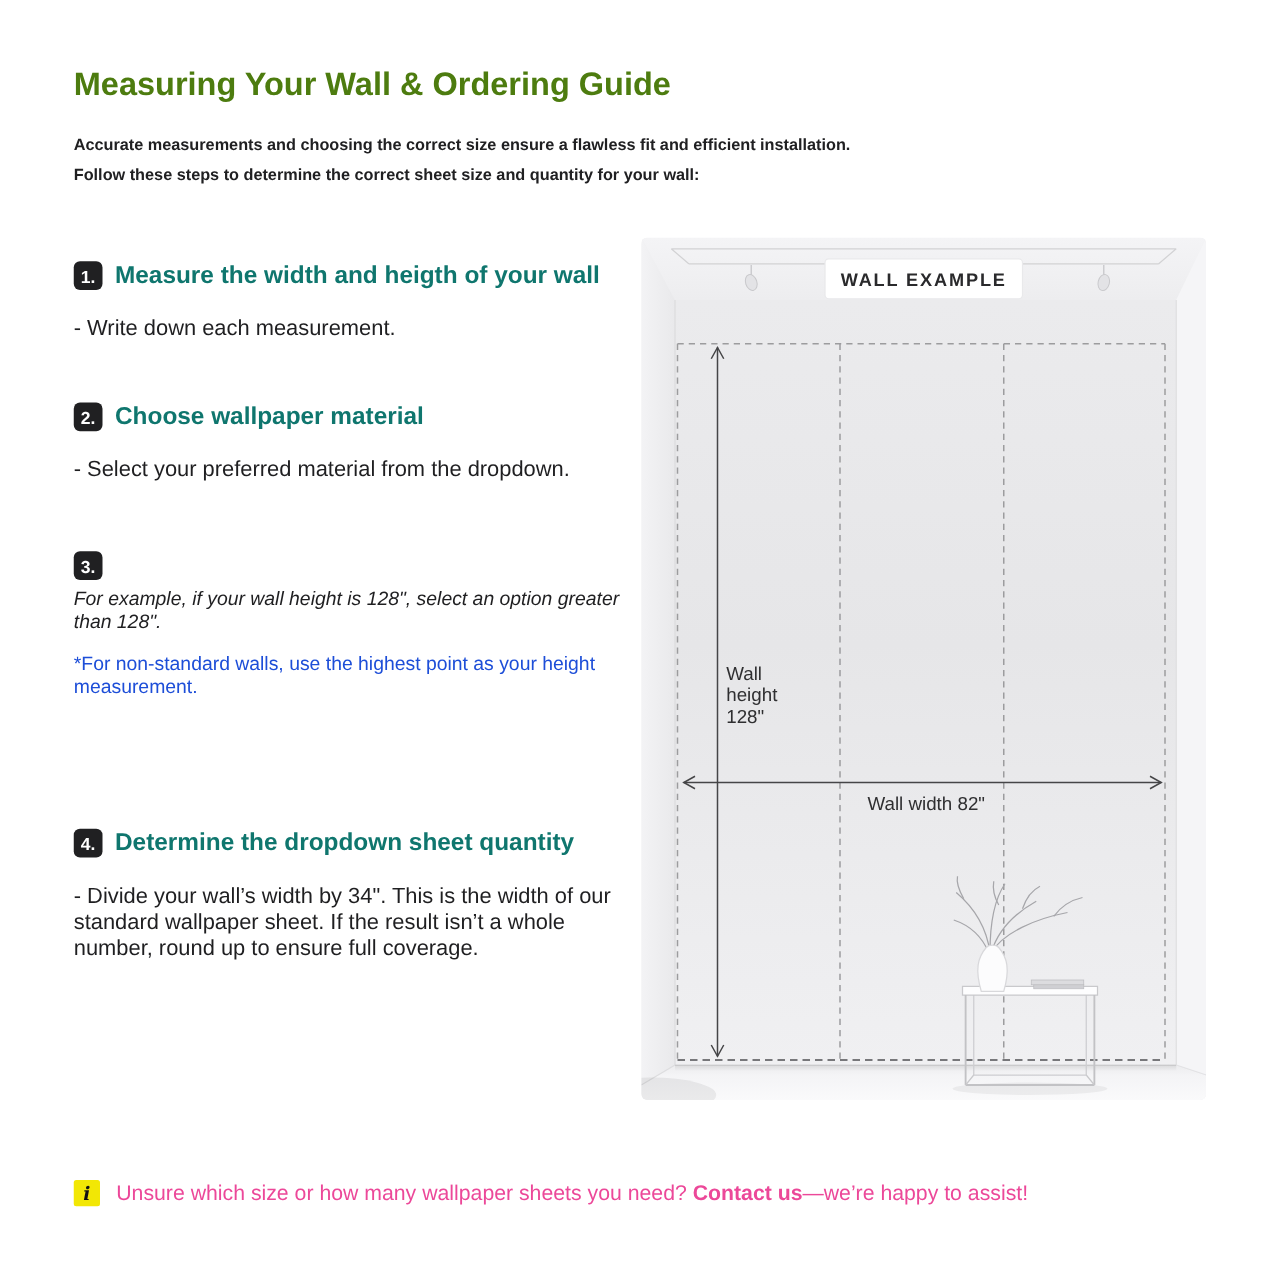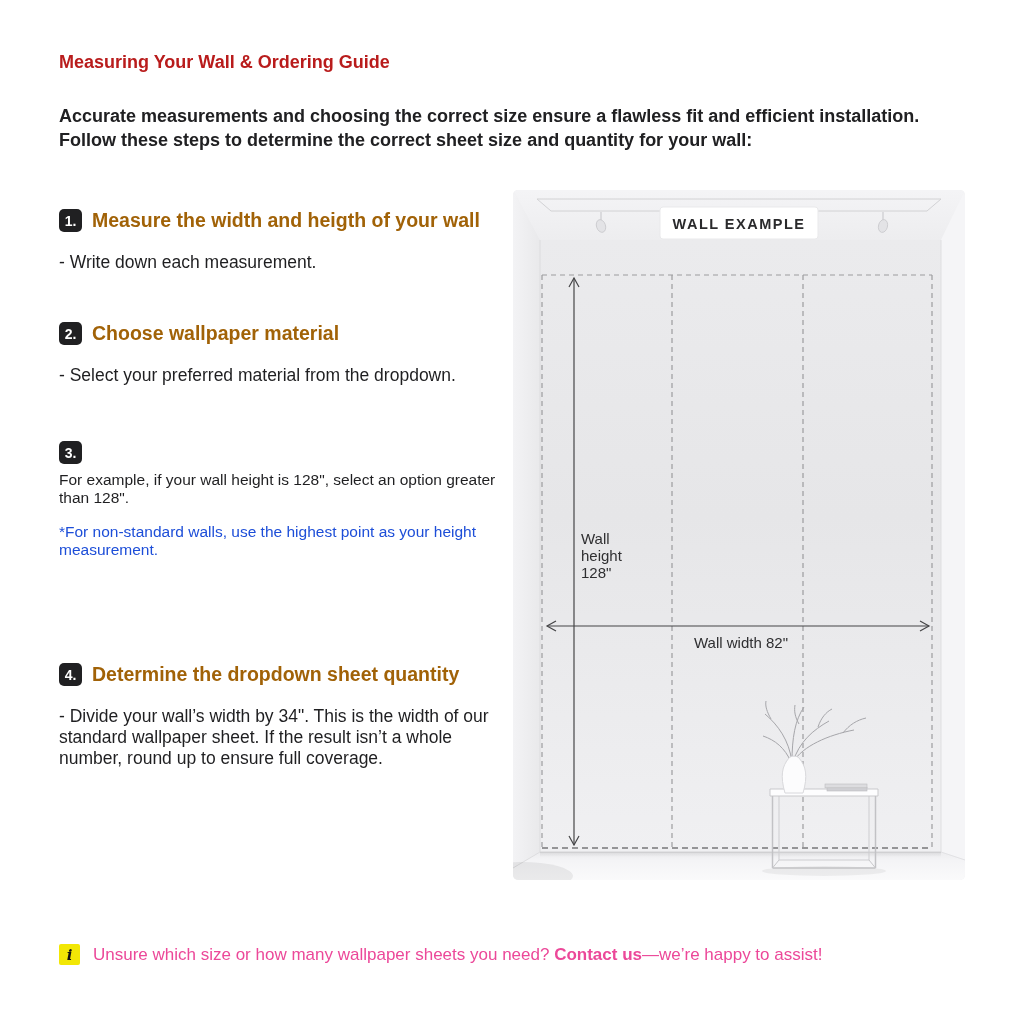--- a/index.html
+++ b/index.html
@@ -4,38 +4,38 @@
 <style>
   html,body{margin:0;padding:0;background:#ffffff;}
   body{
     width:1024px;height:1024px;position:relative;overflow:hidden;
     font-family:"Liberation Sans","DejaVu Sans",sans-serif;
     color:#1e1e20;
     -webkit-font-smoothing:antialiased;
   }
   .page-title{
     position:absolute;left:59px;top:52px;margin:0;
-    font-size:18px;font-weight:700;letter-spacing:0;color:#b91c1c;
+    font-size:26px;font-weight:700;letter-spacing:0;color:#4d7c0f;
   }
   .intro{
     position:absolute;left:59px;top:104px;width:920px;margin:0;
-    font-size:18px;font-weight:700;line-height:24px;color:#202022;
+    font-size:13px;font-weight:700;line-height:24px;color:#202022;
     white-space:pre-line;
   }
   .step{position:absolute;left:59px;width:462px;}
   .step-1{top:209px;} .step-2{top:322px;} .step-3{top:441px;} .step-4{top:663px;}
   .step-head{display:flex;align-items:center;gap:10px;}
   .step-badge{
     flex:0 0 auto;width:23px;height:23px;border-radius:5px;background:#202022;
     color:#ffffff;font-size:14px;font-weight:700;
     display:flex;align-items:center;justify-content:center;
   }
-  .step-title{margin:0;font-size:19.5px;font-weight:700;color:#a16207;}
+  .step-title{margin:0;font-size:19.5px;font-weight:700;color:#0f766e;}
   .step-body{margin:20px 0 0 0;font-size:17.5px;line-height:21px;white-space:pre-line;color:#1f1f21;}
-  .step-note{margin:7px 0 0 0;font-size:15.5px;line-height:17.5px;white-space:pre-line;color:#1f1f21;}
+  .step-note{margin:7px 0 0 0;font-size:15.5px;line-height:17.5px;white-space:pre-line;color:#1f1f21;font-style:italic;}
   .step-footnote{margin:17px 0 0 0;font-size:15.5px;line-height:17.5px;white-space:pre-line;color:#1d4ed8;}
   .wall-figure{
     position:absolute;left:513px;top:190px;width:452px;height:690px;margin:0;
     border-radius:5px;overflow:hidden;
   }
   .wall-figure svg{display:block;}
   .wall-figure text{font-family:"Liberation Sans","DejaVu Sans",sans-serif;}
   .help-note{
     position:absolute;left:59px;top:944px;display:flex;align-items:center;gap:13px;
   }

